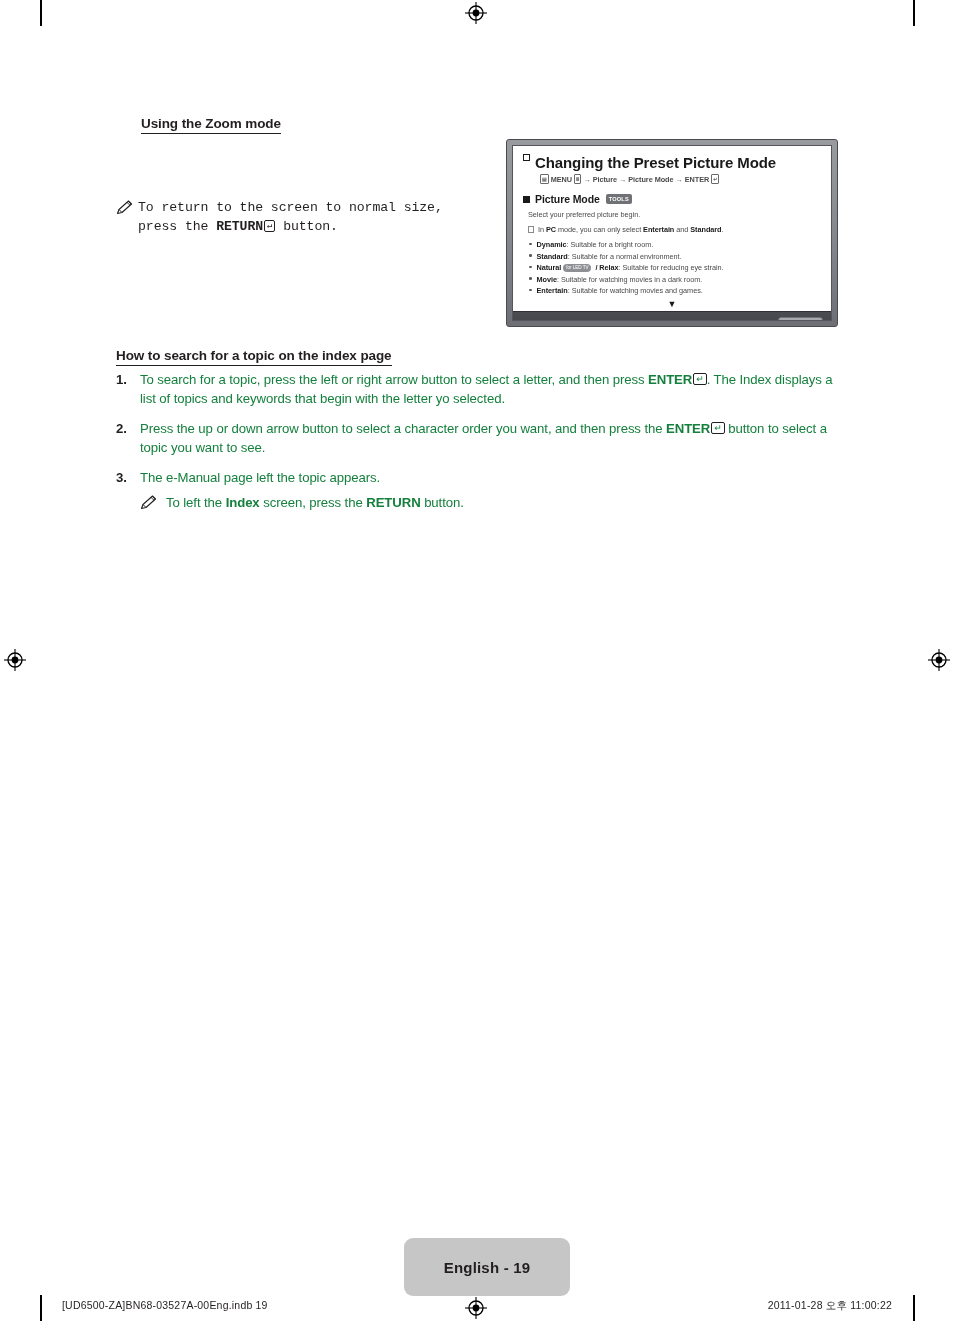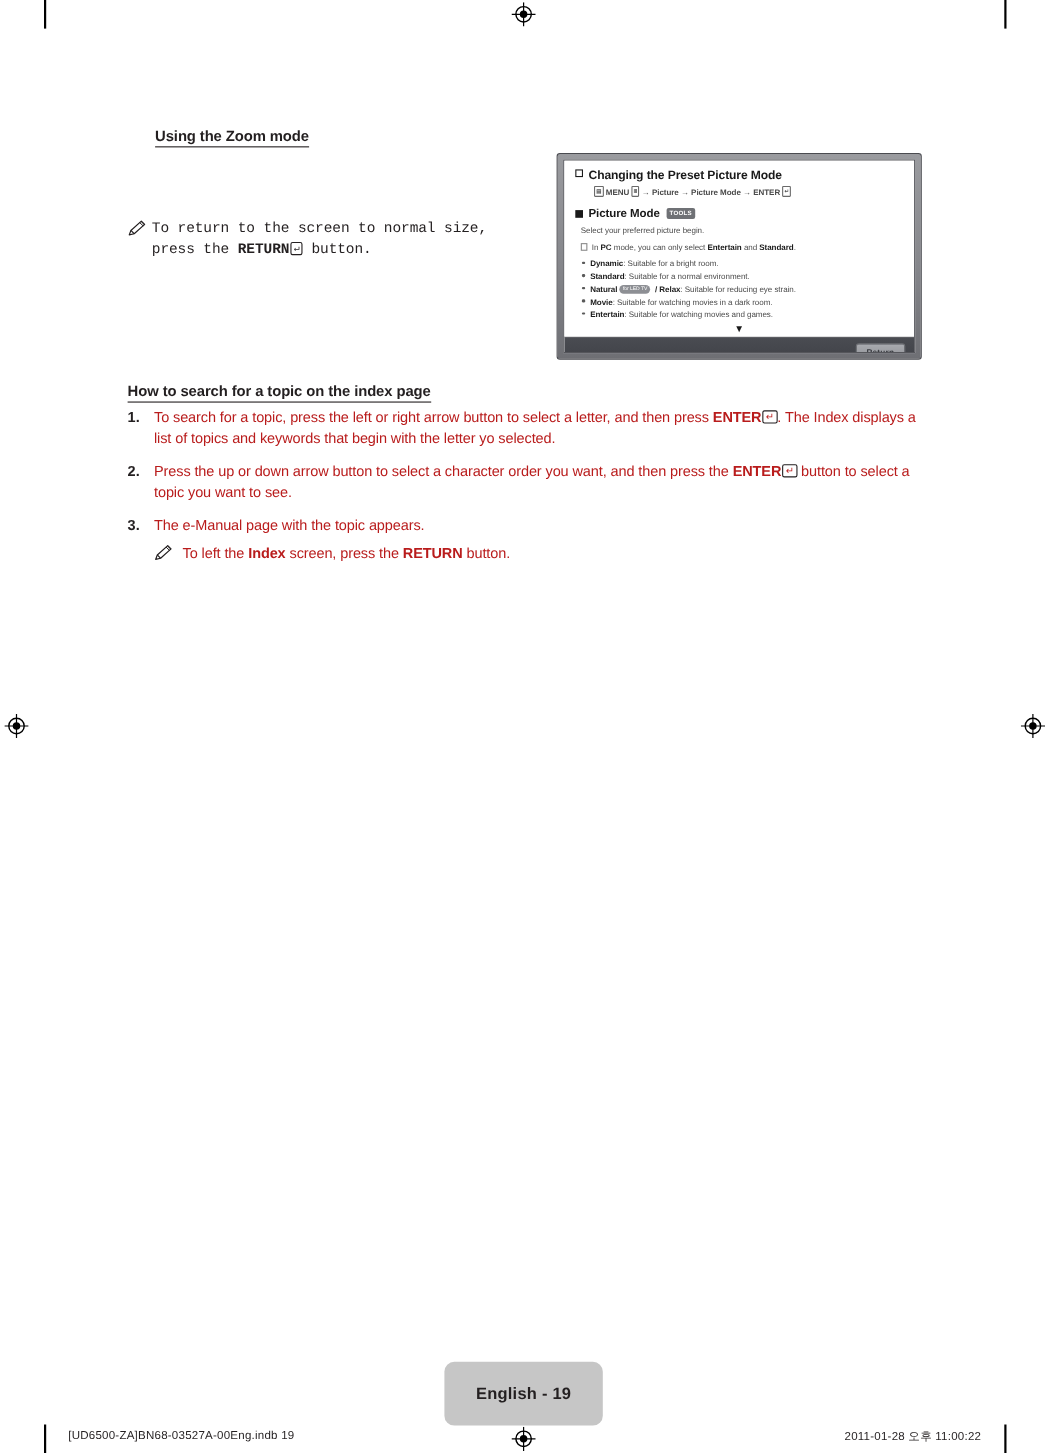--- a/index.html
+++ b/index.html
@@ -101,21 +101,21 @@
   .num-marker {
     flex: 0 0 24px;
     font-size: 13.2px;
     font-weight: bold;
     line-height: 19px;
   }
   .num-body {
     font-size: 13.2px;
     line-height: 19px;
     letter-spacing: -0.1px;
-    color: #b91c1c;
+    color: #15803d;
   }
   .num-body b { font-weight: bold; }
   .sub-note {
     display: flex;
     align-items: flex-start;
     margin-top: 6px;
     margin-left: 2px;
     font-size: 13.2px;
     line-height: 19px;
   }
@@ -167,21 +167,21 @@
     border-radius: 3px;
     color: #3a3c41;
     font-size: 7.5px;
     font-weight: bold;
     padding: 3px 9px;
     letter-spacing: 0.2px;
   }
 
   .osd-title {
     display: flex;
-    font-size: 11px;
+    font-size: 15px;
     font-weight: bold;
     color: #1a1a1a;
     letter-spacing: -0.1px;
   }
   .osd-sq-open {
     display: inline-block;
     width: 7px; height: 7px;
     border: 1.3px solid #1a1a1a;
     margin-right: 5px;
     box-sizing: border-box;
@@ -294,21 +294,21 @@
     color: #1a1a1a;
     margin-top: 3px;
     line-height: 9px;
   }
 
   
   .page-badge {
     position: absolute;
     left: 404px;
     top: 1238px;
-    width: 144px;
+    width: 166px;
     height: 58px;
     background: #c6c6c6;
     border-radius: 9px;
     display: flex;
     align-items: center;
     justify-content: center;
     font-size: 15px;
     font-weight: bold;
     color: #231f20;
     letter-spacing: 0.2px;
@@ -471,21 +471,21 @@
     </div>
 
     <div class="num-item">
       <div class="num-marker">2.</div>
       <div class="num-body"><span>Press the up or down arrow button to select a character order you want, and then press the </span><b>ENTER</b><span class="keycap">↵</span><span> button to select a topic you want to see.</span></div>
     </div>
 
     <div class="num-item" style="flex-direction:column;">
       <div style="display:flex; align-items:flex-start;">
         <div class="num-marker">3.</div>
-        <div class="num-body"><span>The e-Manual page with the topic appears.</span></div>
+        <div class="num-body"><span>The e-Manual page left the topic appears.</span></div>
       </div>
       <div class="sub-note" style="margin-left:24px;">
         <span class="pencil-icon">
           <svg width="17" height="15" viewBox="0 0 17 15">
             <path d="M1.5 13.5 L3 9.5 L12.5 1 L15.5 4 L6 12.5 Z" fill="none" stroke="#231f20" stroke-width="1.1" stroke-linejoin="round"></path>
             <path d="M3 9.5 L6 12.5" stroke="#231f20" stroke-width="1"></path>
             <path d="M11 2.4 L14.2 5.4" stroke="#231f20" stroke-width="0.9"></path>
             <path d="M12.2 1.3 L15.3 4.3" stroke="#231f20" stroke-width="0.9"></path>
           </svg>
         </span>

